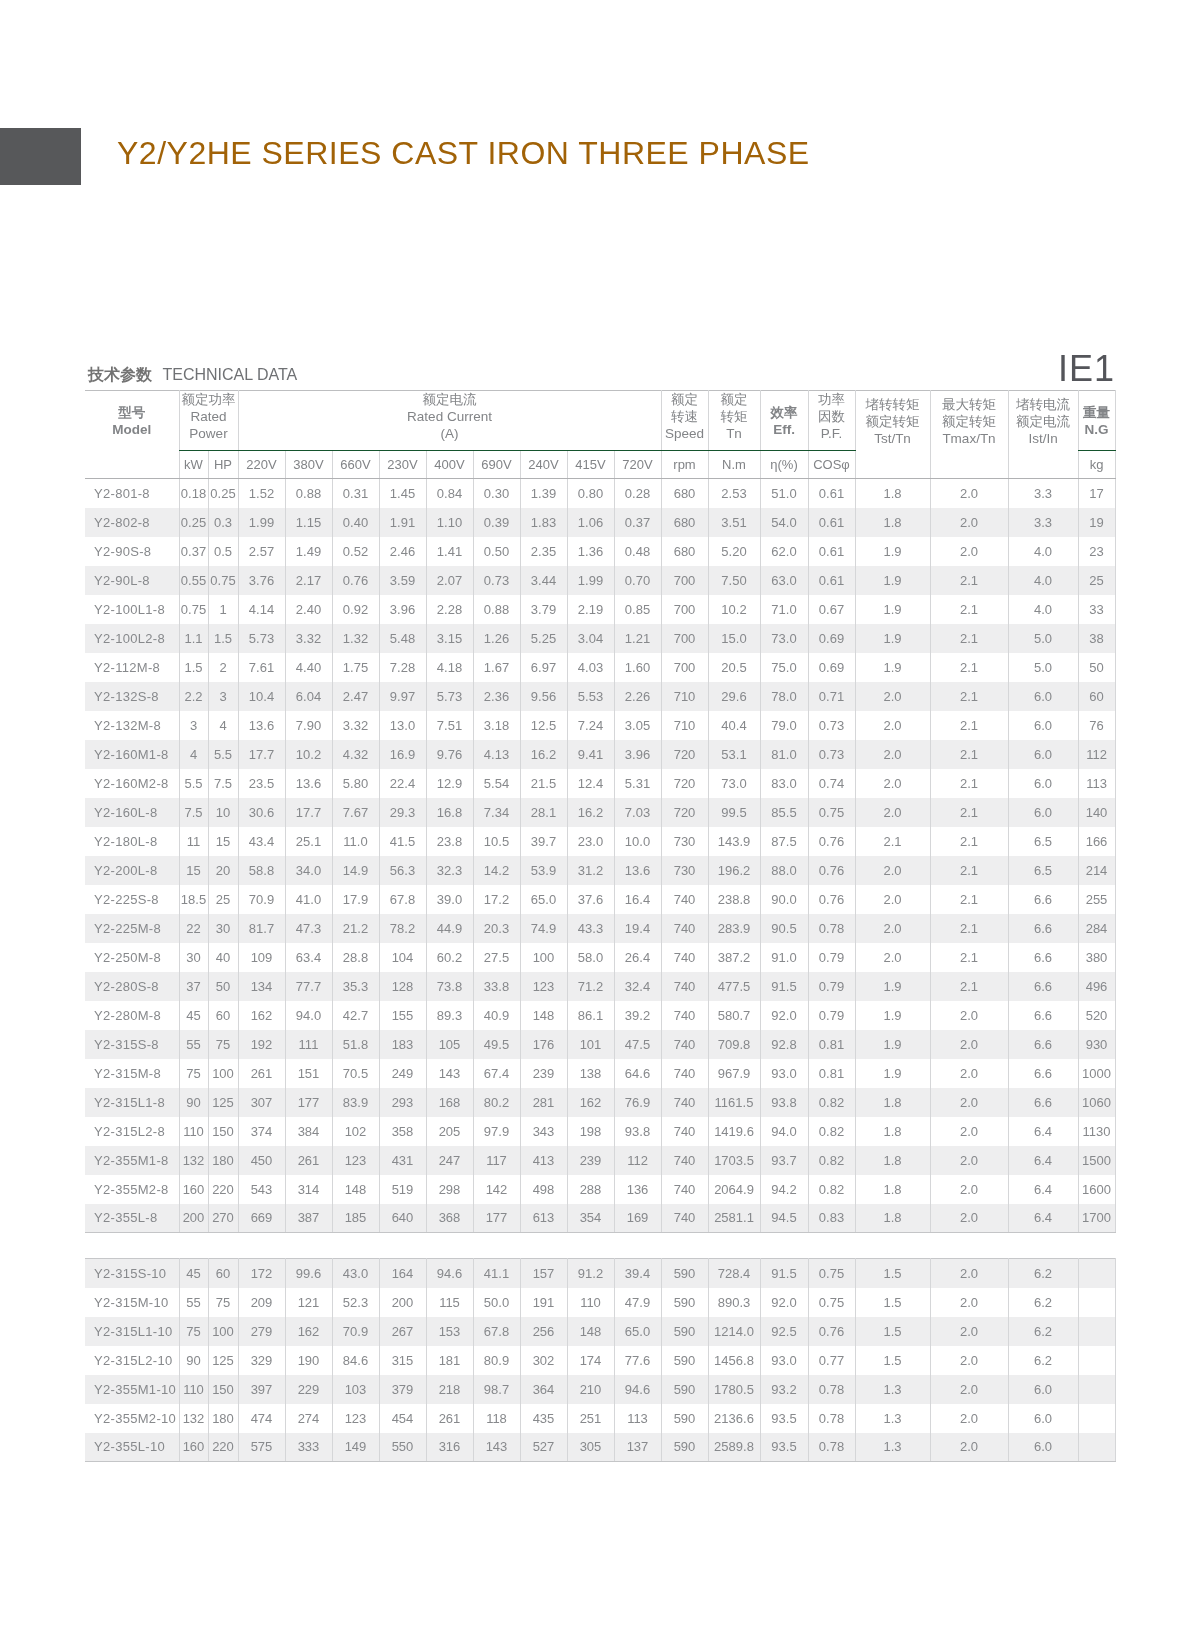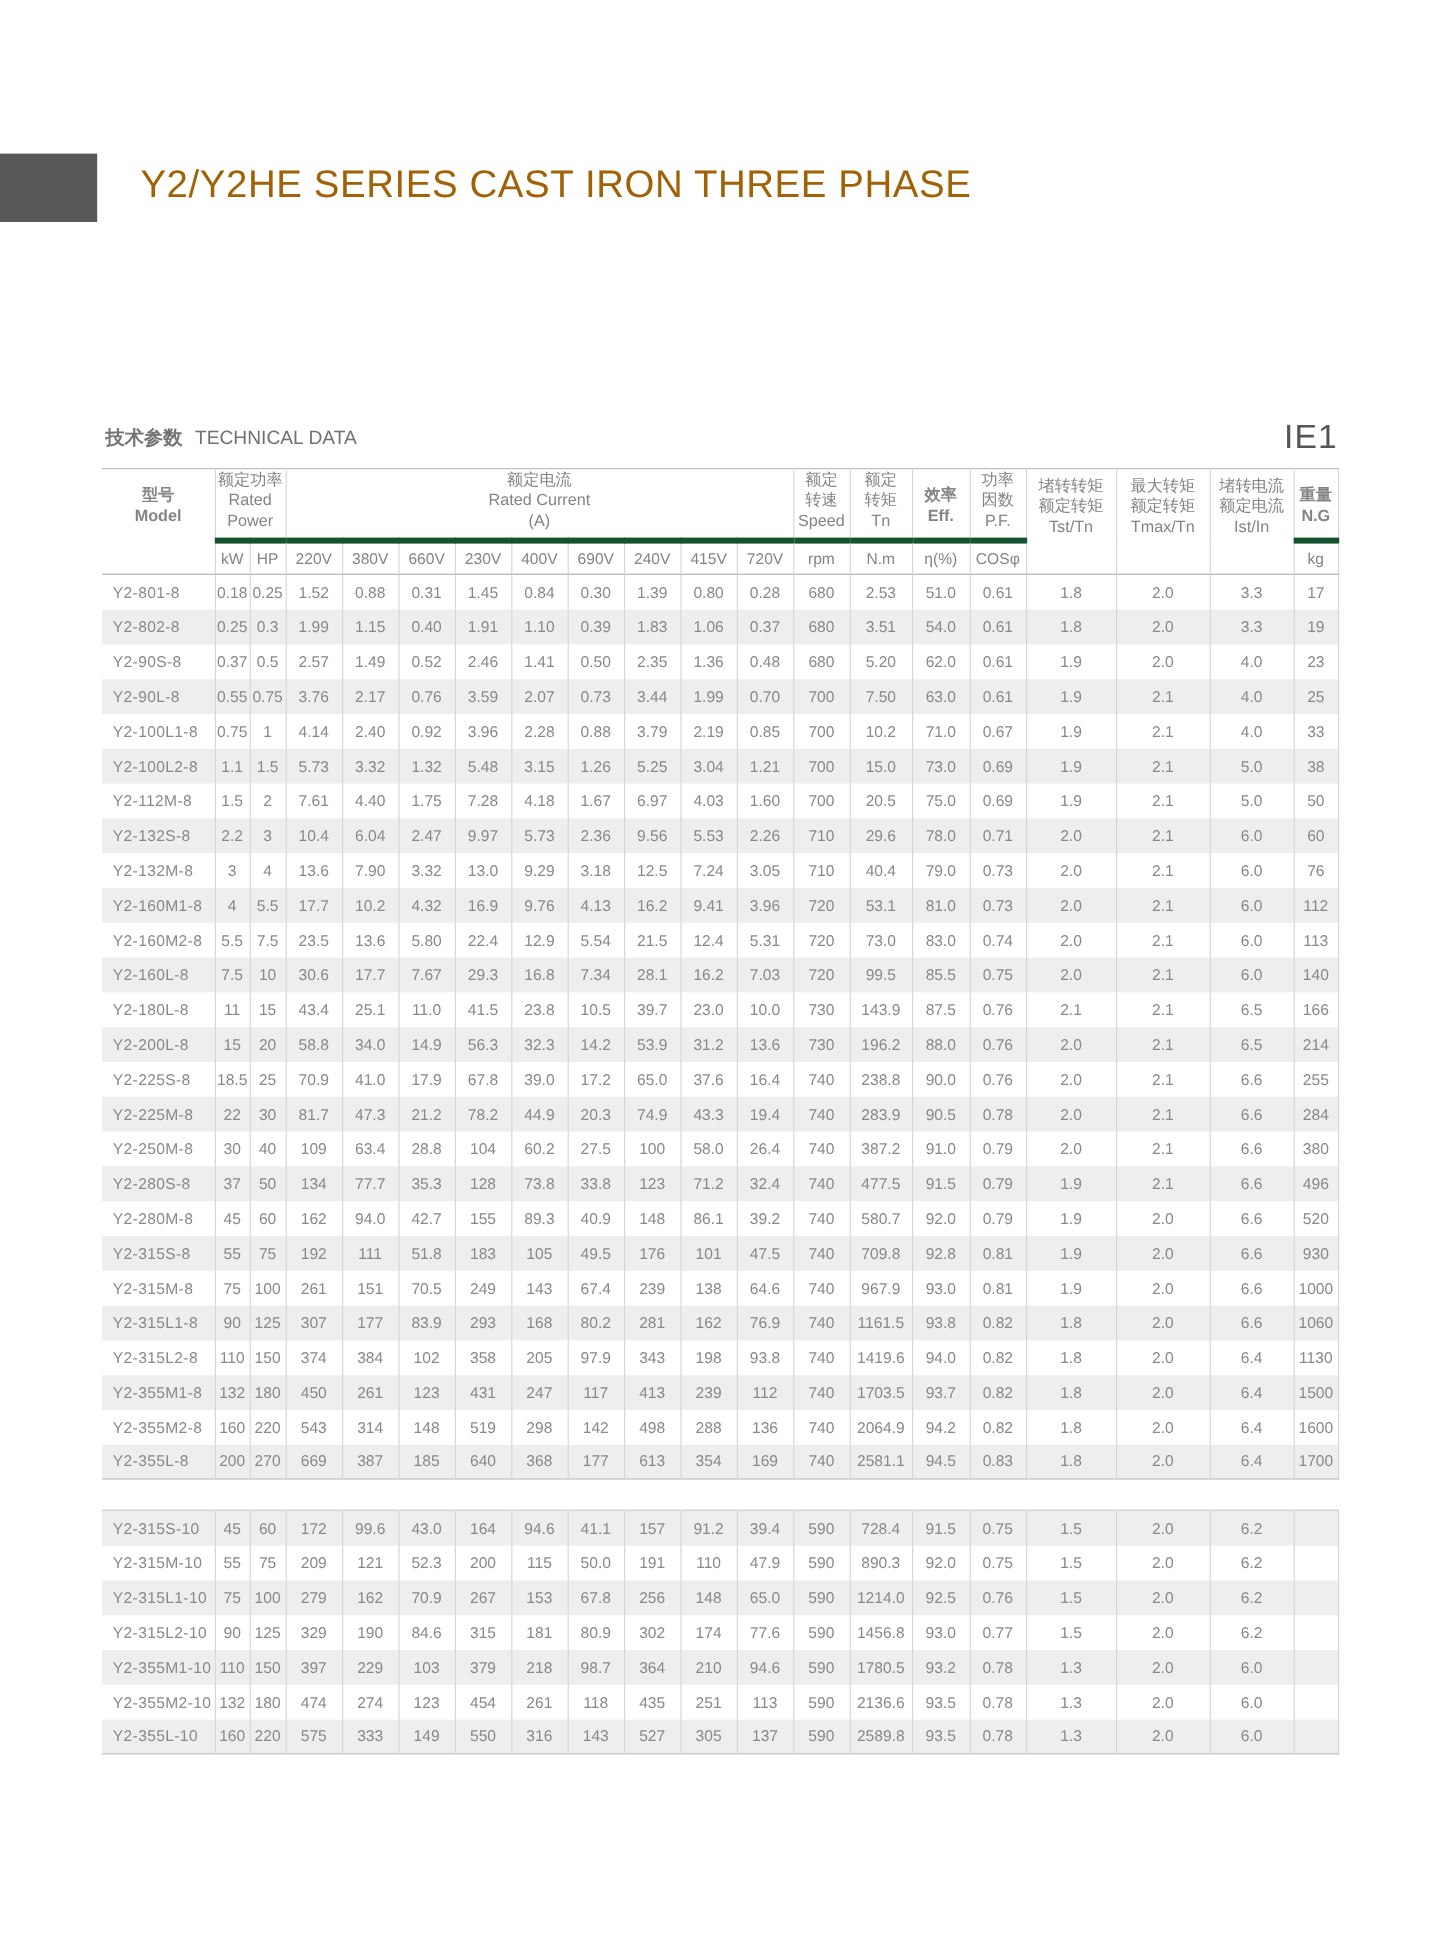--- a/index.html
+++ b/index.html
@@ -10,36 +10,36 @@
   }
   .accent-block { position:absolute; left:0; top:128px; width:81px; height:57px; background:#57585a; }
   .titles { position:absolute; left:117px; top:126px; }
   .title-zh { font-size:33px; font-weight:bold; color:#4f5154; letter-spacing:1.5px; }
   .title-en { font-size:32px; color:#a16207; letter-spacing:0.5px; line-height:37px; margin-top:9px; }
 
   .section-row { position:absolute; left:88px; top:348px; width:1027px; display:flex; justify-content:space-between; align-items:flex-end; }
   .section-label { font-size:16px; padding-bottom:4px; }
   .section-zh { font-weight:bold; color:#737373; }
   .section-en { color:#6f7174; margin-left:6px; }
-  .badge-ie1 { font-size:28px; color:#54555a; letter-spacing:1px; }
+  .badge-ie1 { font-size:36px; color:#54555a; letter-spacing:1px; }
 
   .dtable { position:absolute; left:85px; border-collapse:collapse; table-layout:fixed; width:1030px;
             border-top:1px solid #bdbec0; }
   #table-8pole { top:390px; }
   #table-10pole { top:1258px; border-top:1px solid #c6c7c9; }
 
   .dtable th, .dtable td { border-left:1px solid #d5d6d8; padding:0; font-weight:normal; }
   .dtable th:first-child, .dtable td:first-child { border-left:none; }
   .dtable th:last-child, .dtable td:last-child { border-right:1px solid #d5d6d8; }
   .dtable tr.units th { border-left:1px solid #d5d6d8; }
 
   .dtable thead tr.groups { height:60px; }
   .dtable thead tr.units  { height:28px; }
   .dtable thead th { color:#828487; font-size:13.5px; vertical-align:top; line-height:17px; }
-  .dtable thead th.grp   { border-bottom:5px solid #14532d; }
+  .dtable thead th.grp   { border-bottom:1px solid #14532d; }
   .dtable thead th.span2, .dtable thead tr.units th { border-bottom:1px solid #b0b1b3; }
   .h2 { padding-top:13px;font-weight:bold; }
   .h3 { padding-top:5px; }
   .dtable tr.units th { font-size:13px; vertical-align:middle; }
 
   .dtable tbody tr { height:29px; }
   .dtable tbody td { text-align:center; font-size:13px; color:#87898c; }
   .dtable tbody td.model { text-align:left; padding-left:9px; letter-spacing:0.3px; }
   .dtable tbody.stripe-even tr:nth-child(even) { background:#eeeeef; }
   .dtable tbody.stripe-odd  tr:nth-child(odd)  { background:#eeeeef; }
@@ -351,21 +351,21 @@
         <td>60</td>
       </tr>
       <tr>
         <td class="model">Y2-132M-8</td>
         <td>3</td>
         <td>4</td>
         <td>13.6</td>
         <td>7.90</td>
         <td>3.32</td>
         <td>13.0</td>
-        <td>9.29</td>
+        <td>7.51</td>
         <td>3.18</td>
         <td>12.5</td>
         <td>7.24</td>
         <td>3.05</td>
         <td>710</td>
         <td>40.4</td>
         <td>79.0</td>
         <td>0.73</td>
         <td>2.0</td>
         <td>2.1</td>

